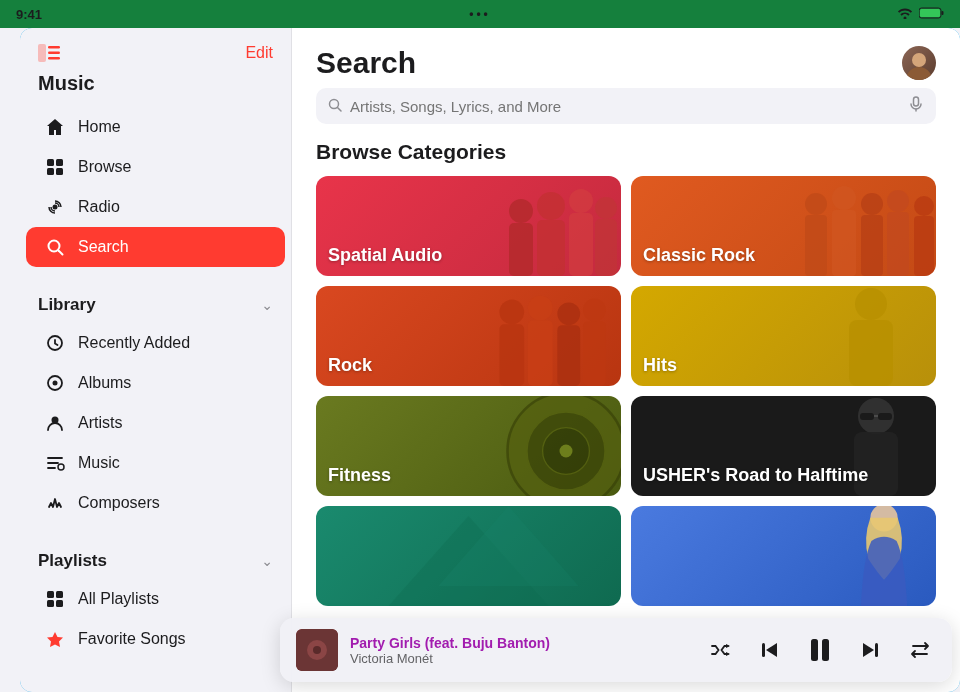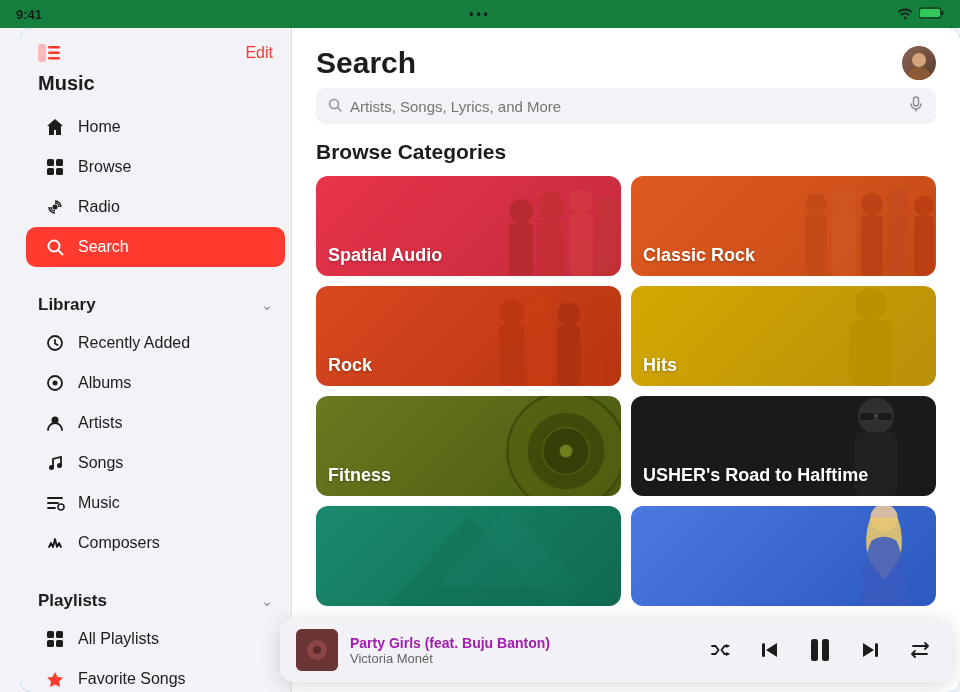--- a/index.html
+++ b/index.html
@@ -409,30 +409,20 @@
       <span>Albums</span>
     </div>
     <div class="sidebar-nav-item">
       <span class="nav-icon">
         <svg width="20" height="20" viewBox="0 0 20 20">
             <circle cx="10" cy="7" r="3.5" fill="currentColor"></circle>
             <path d="M3 17c0-3.9 3.1-7 7-7s7 3.1 7 7" stroke="currentColor" stroke-width="1.8" fill="none" stroke-linecap="round"></path>
           </svg>
       </span>
       <span>Artists</span>
-    </div>
-    <div class="sidebar-nav-item">
-      <span class="nav-icon">
-        <svg width="20" height="20" viewBox="0 0 20 20">
-            <path d="M8 14V6l8-2v8" stroke="currentColor" stroke-width="1.8" fill="none" stroke-linecap="round"></path>
-            <circle cx="6.5" cy="14.5" r="2.5" fill="currentColor"></circle>
-            <circle cx="14.5" cy="12.5" r="2.5" fill="currentColor"></circle>
-          </svg>
-      </span>
-      <span>Songs</span>
     </div>
     <div class="sidebar-nav-item">
       <span class="nav-icon">
         <svg width="20" height="20" viewBox="0 0 20 20">
             <path d="M3 5h14M3 10h10M3 15h7" stroke="currentColor" stroke-width="1.8" stroke-linecap="round"></path>
             <circle cx="16" cy="14" r="3" stroke="currentColor" stroke-width="1.5" fill="none"></circle>
           </svg>
       </span>
       <span>Music</span>
     </div>

